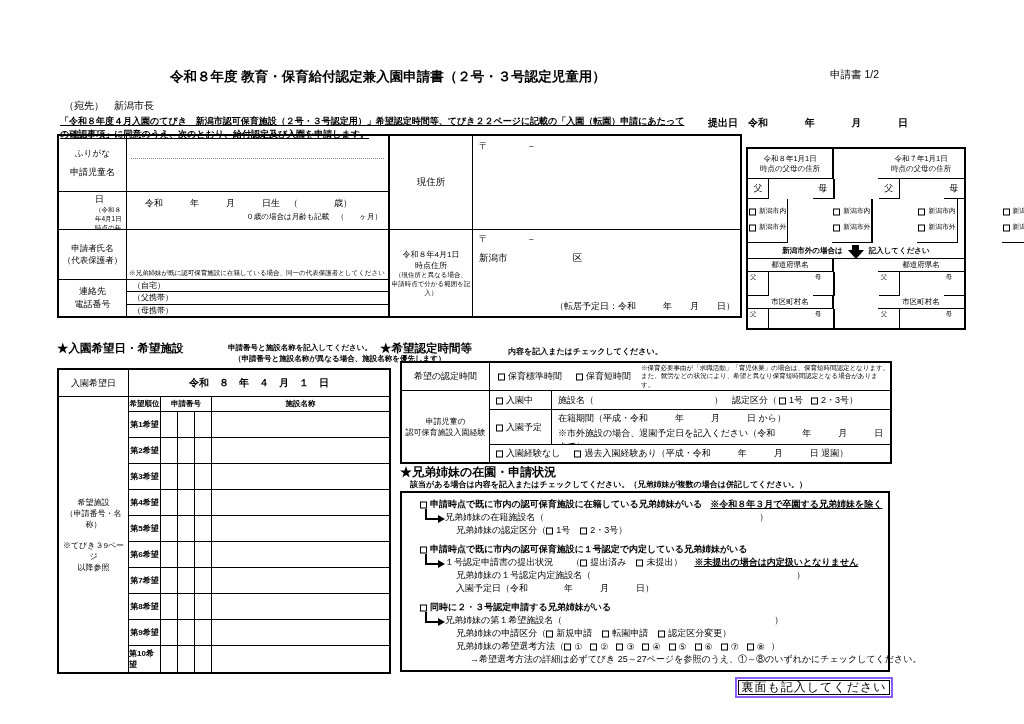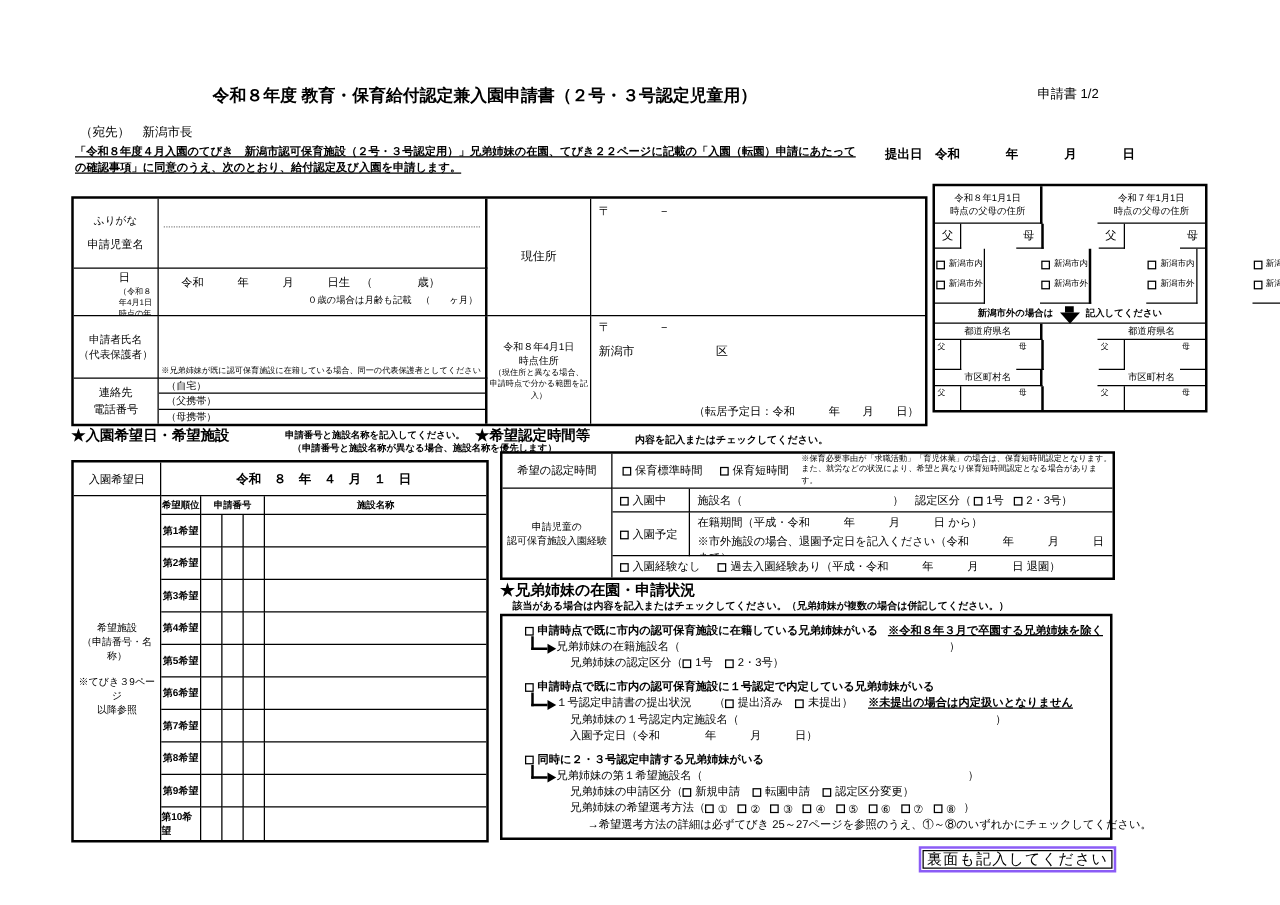--- a/index.html
+++ b/index.html
@@ -25,21 +25,21 @@
   
   .larr { position:relative; display:inline-block; width:13px; height:11px; margin:0 7px 0 5px;
           border-left:2px solid #000; border-bottom:2px solid #000; transform:translateY(-3px); flex:none; }
   .larr::after { content:""; position:absolute; right:-7px; bottom:-5px;
           border-left:7px solid #000; border-top:4px solid transparent; border-bottom:4px solid transparent; }
   
   .darr { display:inline-flex; flex-direction:column; align-items:center; margin:0 5px; transform:translateY(1px); }
   .darr .stem { width:7px; height:5px; background:#000; }
   .darr .head { width:0; height:0; border-left:8px solid transparent; border-right:8px solid transparent; border-top:9px solid #000; }
   
-  .info-table { left:57px; top:157px; display:grid;
+  .info-table { left:57px; top:134px; display:grid;
     grid-template-columns:68px 263px 83px 267px; grid-template-rows:56px 38px 50px 36px;
     border:2px solid #000; }
   .parent-panel { left:746px; top:147px; width:220px; border:2px solid #000; font-size:7.5px; }
   .prow { display:flex;gap:44px; }
   .pcell { position:relative; }
   .wish-table { left:57px; top:368px; display:grid;
     grid-template-columns:70px 32px 17px 17px 17px 177px;
     grid-template-rows:27px 15px repeat(10, 26px); border:2px solid #000; }
   .hours-table { left:400px; top:361px; display:grid;
     grid-template-columns:88px 62px 338px; grid-template-rows:28px 19px 35px 17px;
@@ -62,21 +62,21 @@
 </head>
 <body>
 
 <div class="page">
 
   <div class="abs b" style="left:170px; top:68px; font-size:13.5px;">令和８年度 教育・保育給付認定兼入園申請書（２号・３号認定児童用）</div>
   <div class="abs" style="left:830px; top:68px; font-size:10.5px;">申請書 1/2</div>
   <div class="abs" style="left:64px; top:99px; font-size:10px;">（宛先）　新潟市長</div>
 
   <div class="abs b" style="left:60px; top:115px; font-size:9px; line-height:1.45; width:630px;">
-    <span class="u">「令和８年度４月入園のてびき　新潟市認可保育施設（２号・３号認定用）」兄弟姉妹の在園、てびき２２ページに記載の「入園（転園）申請にあたって</span><br>
+    <span class="u">「令和８年度４月入園のてびき　新潟市認可保育施設（２号・３号認定用）」希望認定時間等、てびき２２ページに記載の「入園（転園）申請にあたって</span><br>
     <span class="u">の確認事項」に同意のうえ、次のとおり、給付認定及び入園を申請します。</span>
   </div>
 
   <div class="abs b" style="left:708px; top:116px; font-size:10px; display:flex; width:200px; justify-content:space-between;">
     <span>提出日　令和</span>
     <span>年</span>
     <span>月</span>
     <span>日</span>
   </div>
 

